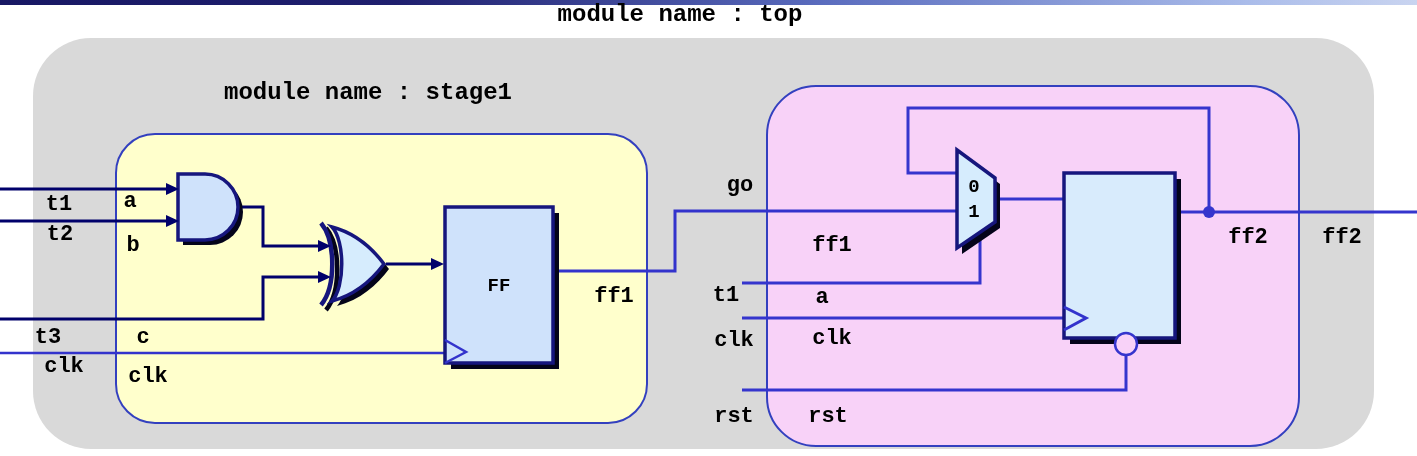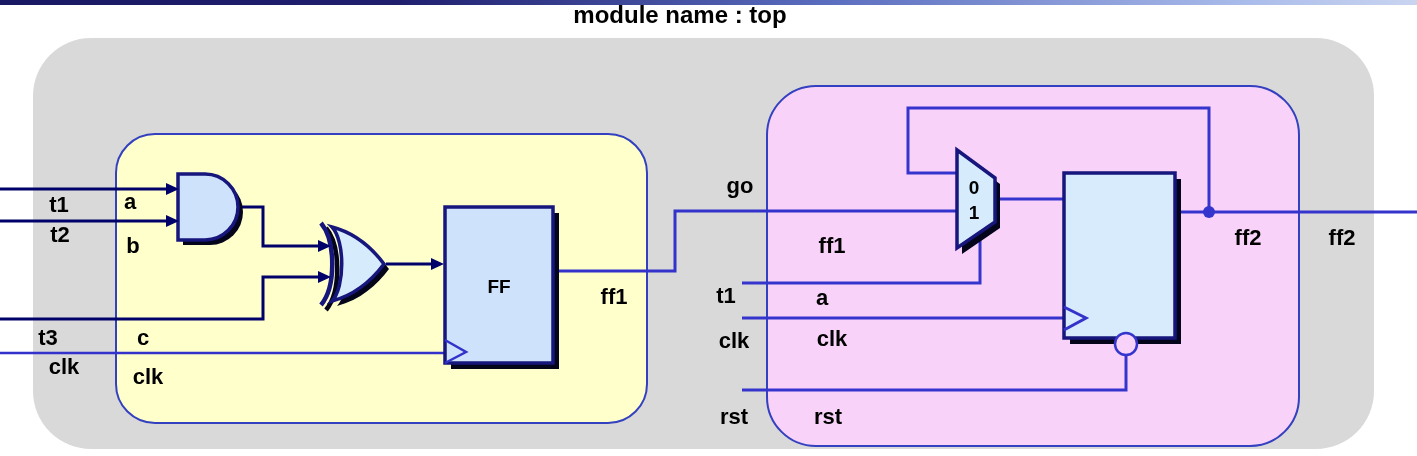--- a/index.html
+++ b/index.html
@@ -1,18 +1,18 @@
 <!DOCTYPE html>
 <html><head>
 <meta charset="utf-8">
 <style>
   html,body{margin:0;padding:0;background:#ffffff;}
   #canvas{
     position:relative;width:1417px;height:456px;background:#ffffff;overflow:hidden;
-    font-family:Liberation Sans, sans-serif;
+    font-family:Liberation Mono, monospace;
   }
   .topbar{position:absolute;left:0;top:0;width:1417px;height:5px;
     background:linear-gradient(to right,#181864 0%,#1f1f6e 28%,#5a6cbe 58%,#aabcea 88%,#c9d4f0 100%);}
   .graybox{position:absolute;left:33px;top:38px;width:1341px;height:411px;
     background:#d9d9d9;border-radius:58px;}
   .yellowbox{position:absolute;left:115px;top:133px;width:533px;height:291px;
     background:#ffffcc;border:2px solid #3340bf;border-radius:40px;box-sizing:border-box;}
   .pinkbox{position:absolute;left:766px;top:85px;width:534px;height:362px;
     background:#f8d2f8;border:2px solid #3340bf;border-radius:50px;box-sizing:border-box;}
   svg.wires{position:absolute;left:0;top:0;pointer-events:none;}
@@ -94,20 +94,21 @@
     <g fill="#00006b">
       <polygon points="166,183 179,189 166,195"></polygon>
       <polygon points="166,215 179,221 166,227"></polygon>
       <polygon points="318,240 331,246 318,252"></polygon>
       <polygon points="318,271 331,277 318,283"></polygon>
       <polygon points="431,258 444,264 431,270"></polygon>
     </g>
   </svg>
 
   <div class="lbl lbl-title" style="left:680px;top:15px;">module name : top</div>
+  <div class="lbl lbl-title" style="left:368px;top:93px;">module name : stage1</div>
 
   <div class="lbl lbl-sig" style="left:59px;top:205px;">t1</div>
   <div class="lbl lbl-sig" style="left:60px;top:235px;">t2</div>
   <div class="lbl lbl-sig" style="left:48px;top:338px;">t3</div>
   <div class="lbl lbl-sig" style="left:64px;top:367px;">clk</div>
 
   <div class="lbl lbl-sig" style="left:130px;top:202px;">a</div>
   <div class="lbl lbl-sig" style="left:133px;top:246px;">b</div>
   <div class="lbl lbl-sig" style="left:143px;top:338px;">c</div>
   <div class="lbl lbl-sig" style="left:148px;top:377px;">clk</div>

